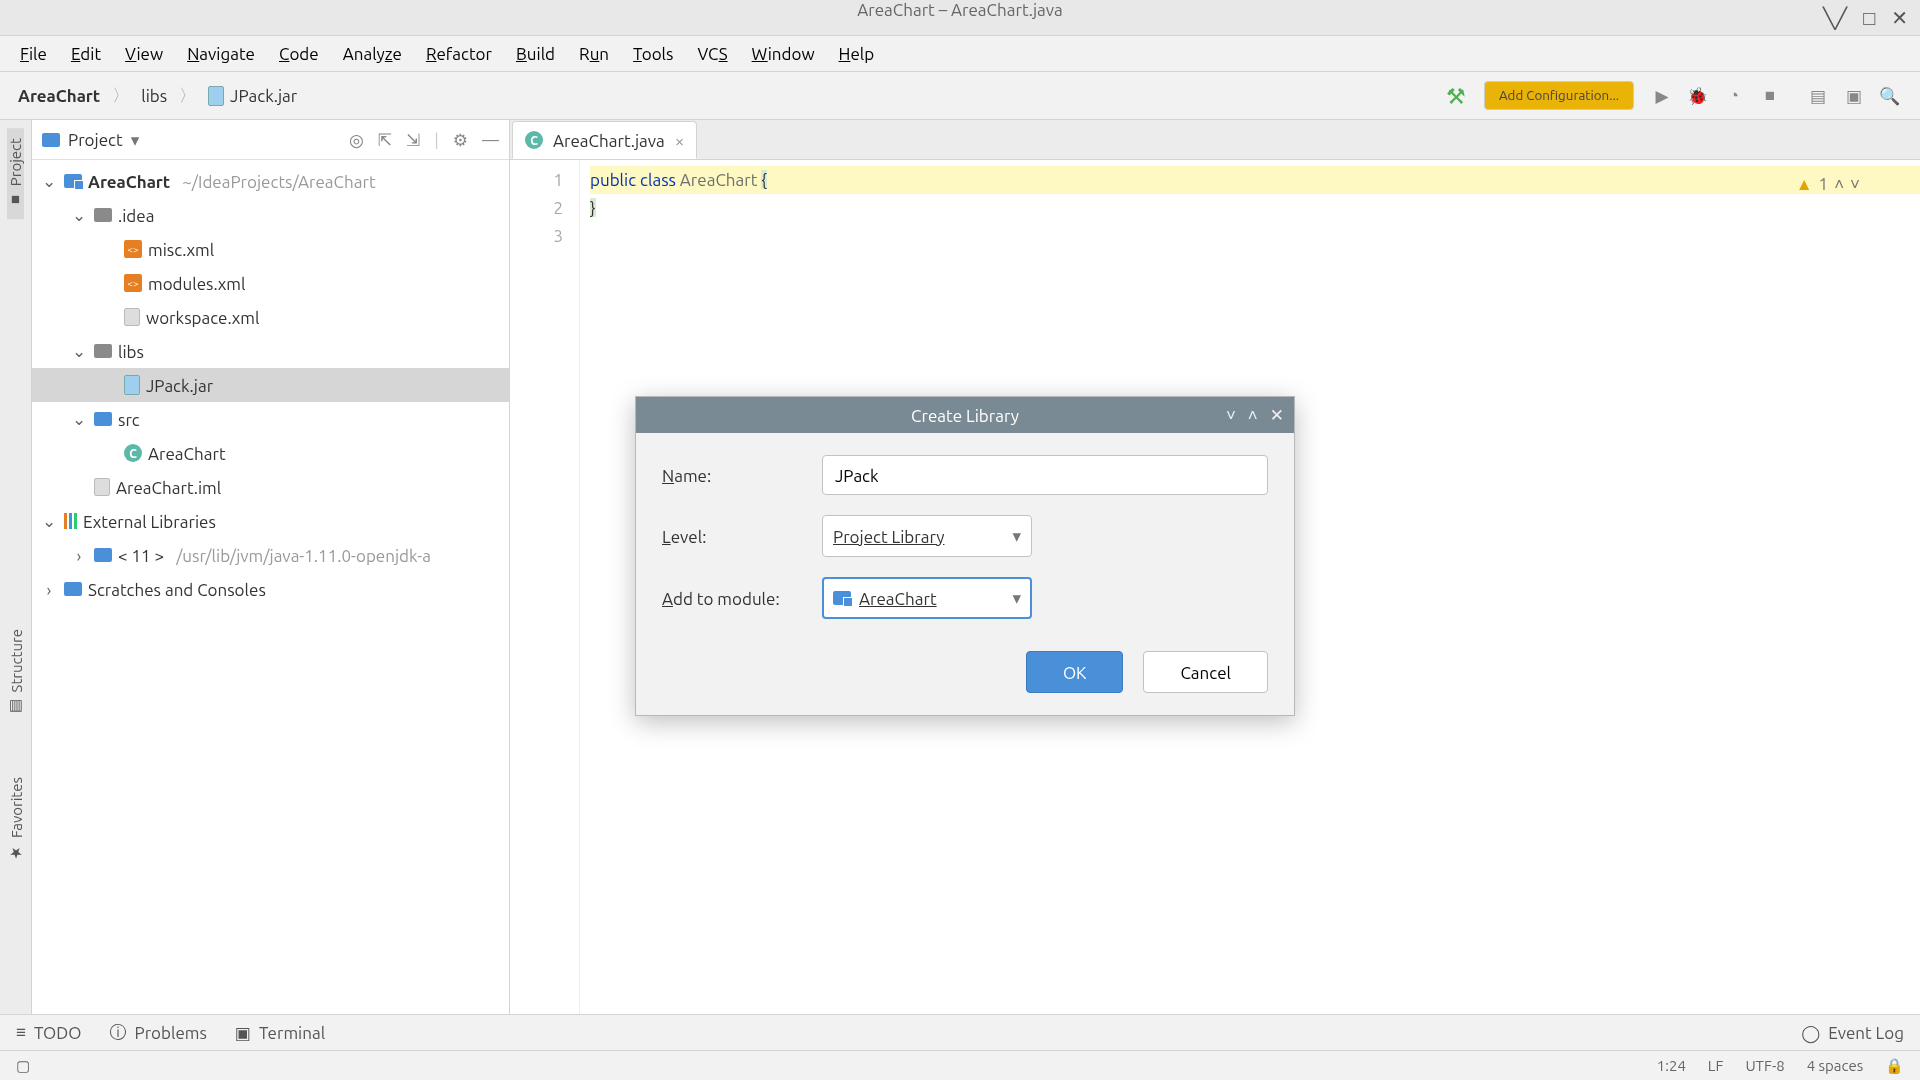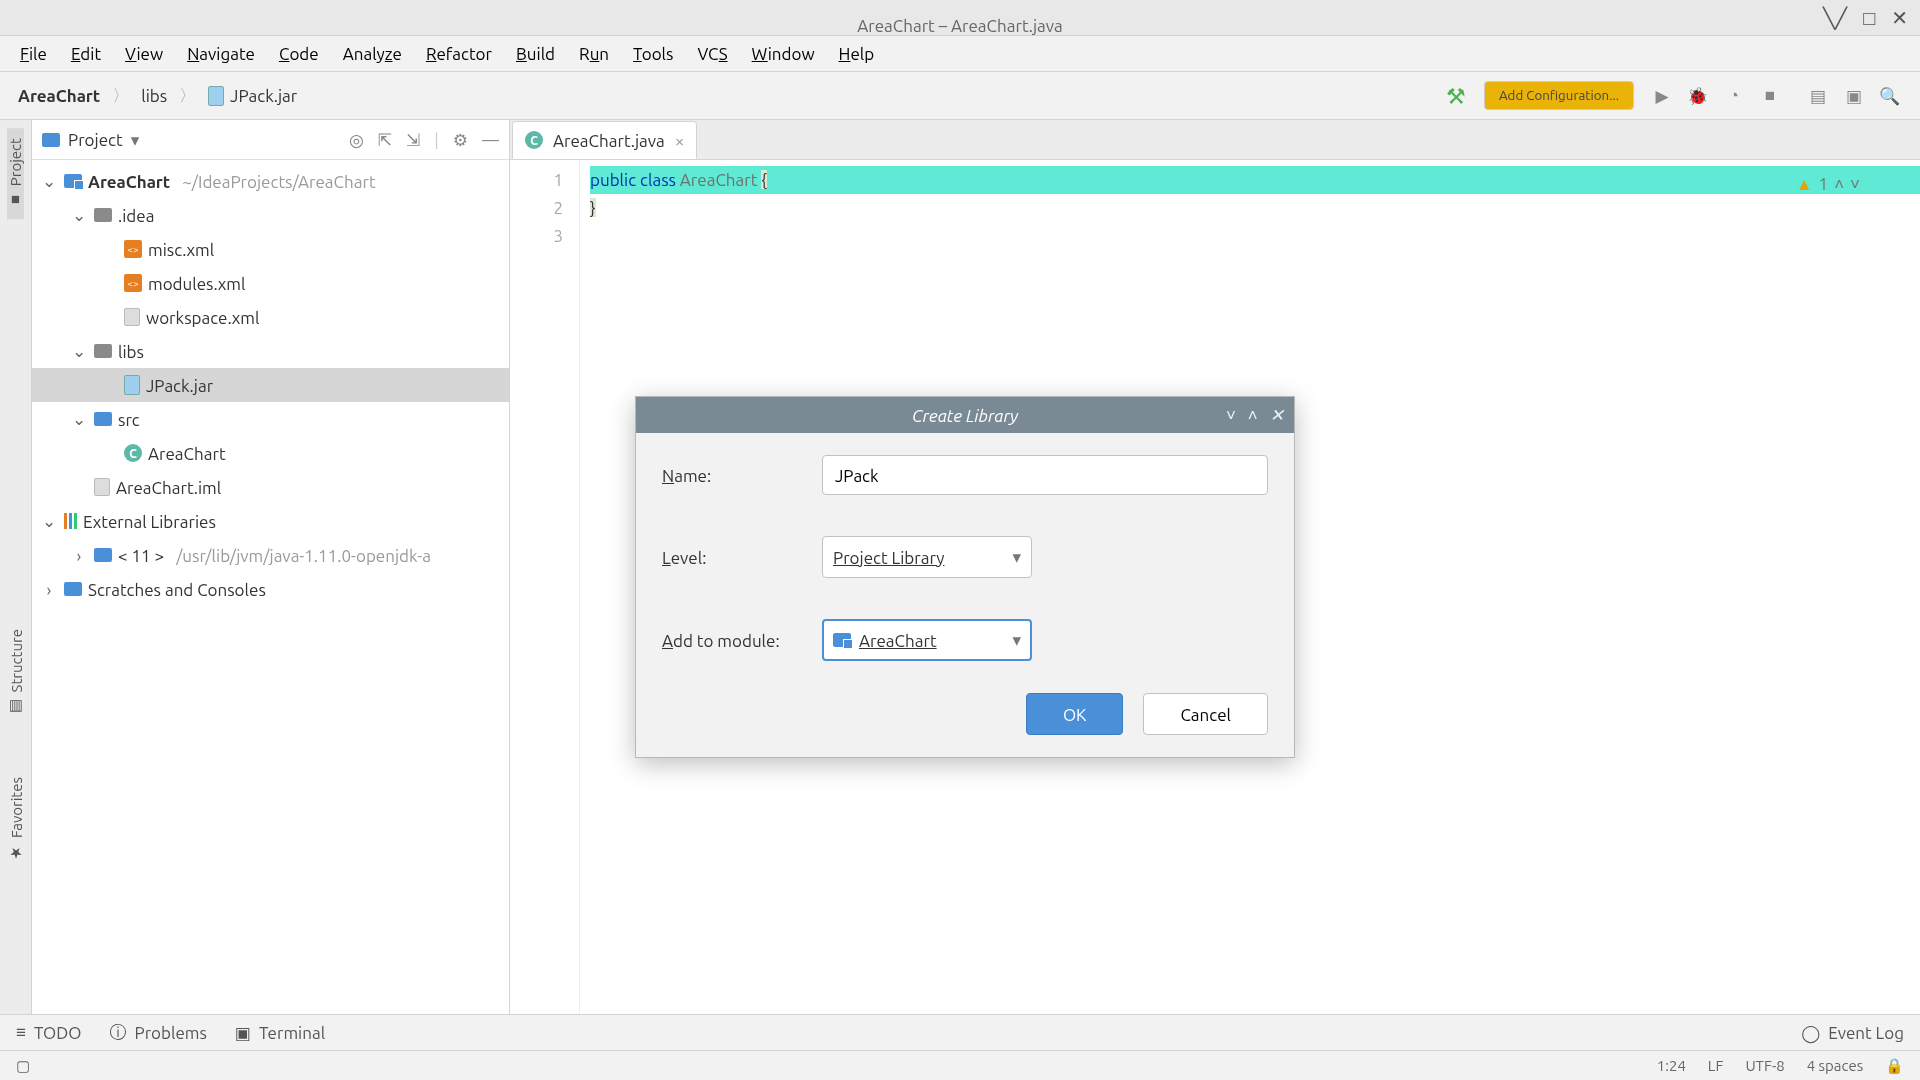--- a/index.html
+++ b/index.html
@@ -1,19 +1,19 @@
 <!DOCTYPE html>
 <html><head>
 <meta charset="utf-8">
 <style>
 * { margin:0; padding:0; box-sizing:border-box; font-family:"Segoe UI",Ubuntu,sans-serif; }
 body { width:1920px; height:1080px; background:#f2f2f2; overflow:hidden; font-size:17px; color:#333; }
 
 
-.titlebar { height:36px; background:#e8e8e8; display:flex; align-items:flex-end; justify-content:center; position:relative; border-bottom:1px solid #d4d4d4; }
+.titlebar { height:36px; background:#e8e8e8; display:flex; align-items:flex-start; justify-content:center; position:relative; border-bottom:1px solid #d4d4d4; }
 .titlebar .title { color:#666; font-size:17px; }
 .titlebar .wctrls { position:absolute; right:12px; top:6px; display:flex; gap:16px; color:#555; }
 .titlebar .wctrls span { cursor:pointer; font-size:20px; }
 
 
 .menubar { height:36px; display:flex; align-items:center; padding:0 8px; gap:0; border-bottom:1px solid #d4d4d4; }
 .menubar .mitem { padding:4px 12px; cursor:pointer; color:#000000; }
 .menubar .mitem u { text-decoration:underline; }
 
 
@@ -47,34 +47,34 @@
 .bold { font-weight:700; }
 
 
 .editor { flex:1; background:#fff; position:relative; display:flex; flex-direction:column; }
 .tabbar { height:40px; display:flex; align-items:flex-end; border-bottom:1px solid #d4d4d4; padding-left:2px; background:#ececec; }
 .etab { background:#fff; border:1px solid #d4d4d4; border-bottom:1px solid #fff; height:38px; display:flex; align-items:center; padding:0 12px; gap:10px; border-radius:4px 4px 0 0; cursor:pointer; }
 .etab .close { color:#999; cursor:pointer; }
 .codewrap { flex:1; display:flex; position:relative; }
 .gutter { width:70px; background:#fff; border-right:1px solid #eee; text-align:right; padding:6px 16px 0 0; color:#aaa; font-family:monospace; font-size:17px; line-height:28px; }
 .code { flex:1; padding:6px 0 0 10px; font-family:monospace; font-size:17px; line-height:28px; position:relative; }
-.code .l1 { background:#5eead4; display:inline-block; width:100%; }
+.code .l1 { background:#fef9c3; display:inline-block; width:100%; }
 .kw { color:#0033b3; }
 .cls { color:#6f6f6f; }
 .brc { background:#d9ead3; }
 .warnbadge { position:absolute; right:60px; top:10px; display:flex; align-items:center; gap:6px; color:#777; }
 .warnbadge .tri { color:#e0a400; }
 
 
 .dialog { position:absolute; left:635px; top:396px; width:660px; background:#f2f2f2; border:1px solid #b8b8b8; box-shadow:0 6px 24px rgba(0,0,0,.25); }
-.dlg-titlebar { height:36px; background:#7a8a94; color:#fff; display:flex; align-items:center; justify-content:center; position:relative;font-style:italic; }
+.dlg-titlebar { height:36px; background:#7a8a94; color:#fff; display:flex; align-items:center; justify-content:center; position:relative; }
 .dlg-titlebar .dctrls { position:absolute; right:10px; display:flex; gap:12px; }
 .dlg-titlebar .dctrls span { cursor:pointer; color:#eee; }
 .dlg-body { padding:22px 26px; }
-.dlg-row { display:flex; align-items:center; margin-bottom:41px; }
+.dlg-row { display:flex; align-items:center; margin-bottom:20px; }
 .dlg-row label { width:160px; color:#333; }
 .dlg-row input[type=text] { flex:1; height:40px; border:1px solid #c2c2c2; border-radius:4px; padding:0 12px; background:#fff; font-size:17px; }
 .selectbox { width:210px; height:42px; border:1px solid #c2c2c2; border-radius:4px; background:#fff; display:flex; align-items:center; padding:0 10px; justify-content:space-between; cursor:pointer; }
 .selectbox.focus { border:2px solid #4a90d9; padding:0 9px; }
 .selectbox .seltxt { display:flex; align-items:center; gap:8px;text-decoration:underline; }
 .dlg-btns { display:flex; justify-content:flex-end; gap:20px; padding:0 26px 22px;align-items:flex-end; }
 .btn { height:42px; padding:0 36px; border-radius:4px; border:1px solid #c2c2c2; background:#fff; cursor:pointer; font-size:17px; }
 .btn.primary { background:#4a90d9; color:#fff; border-color:#3a7cc0; }
 
 

